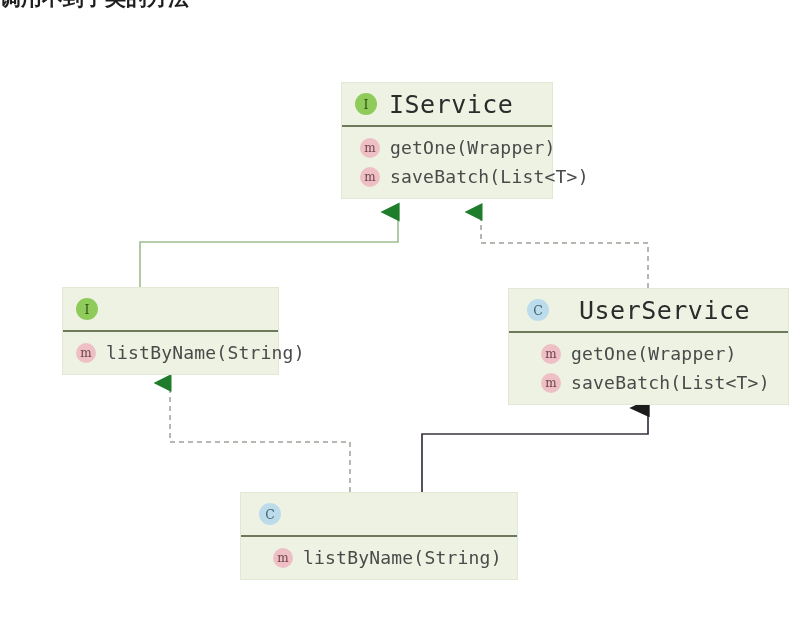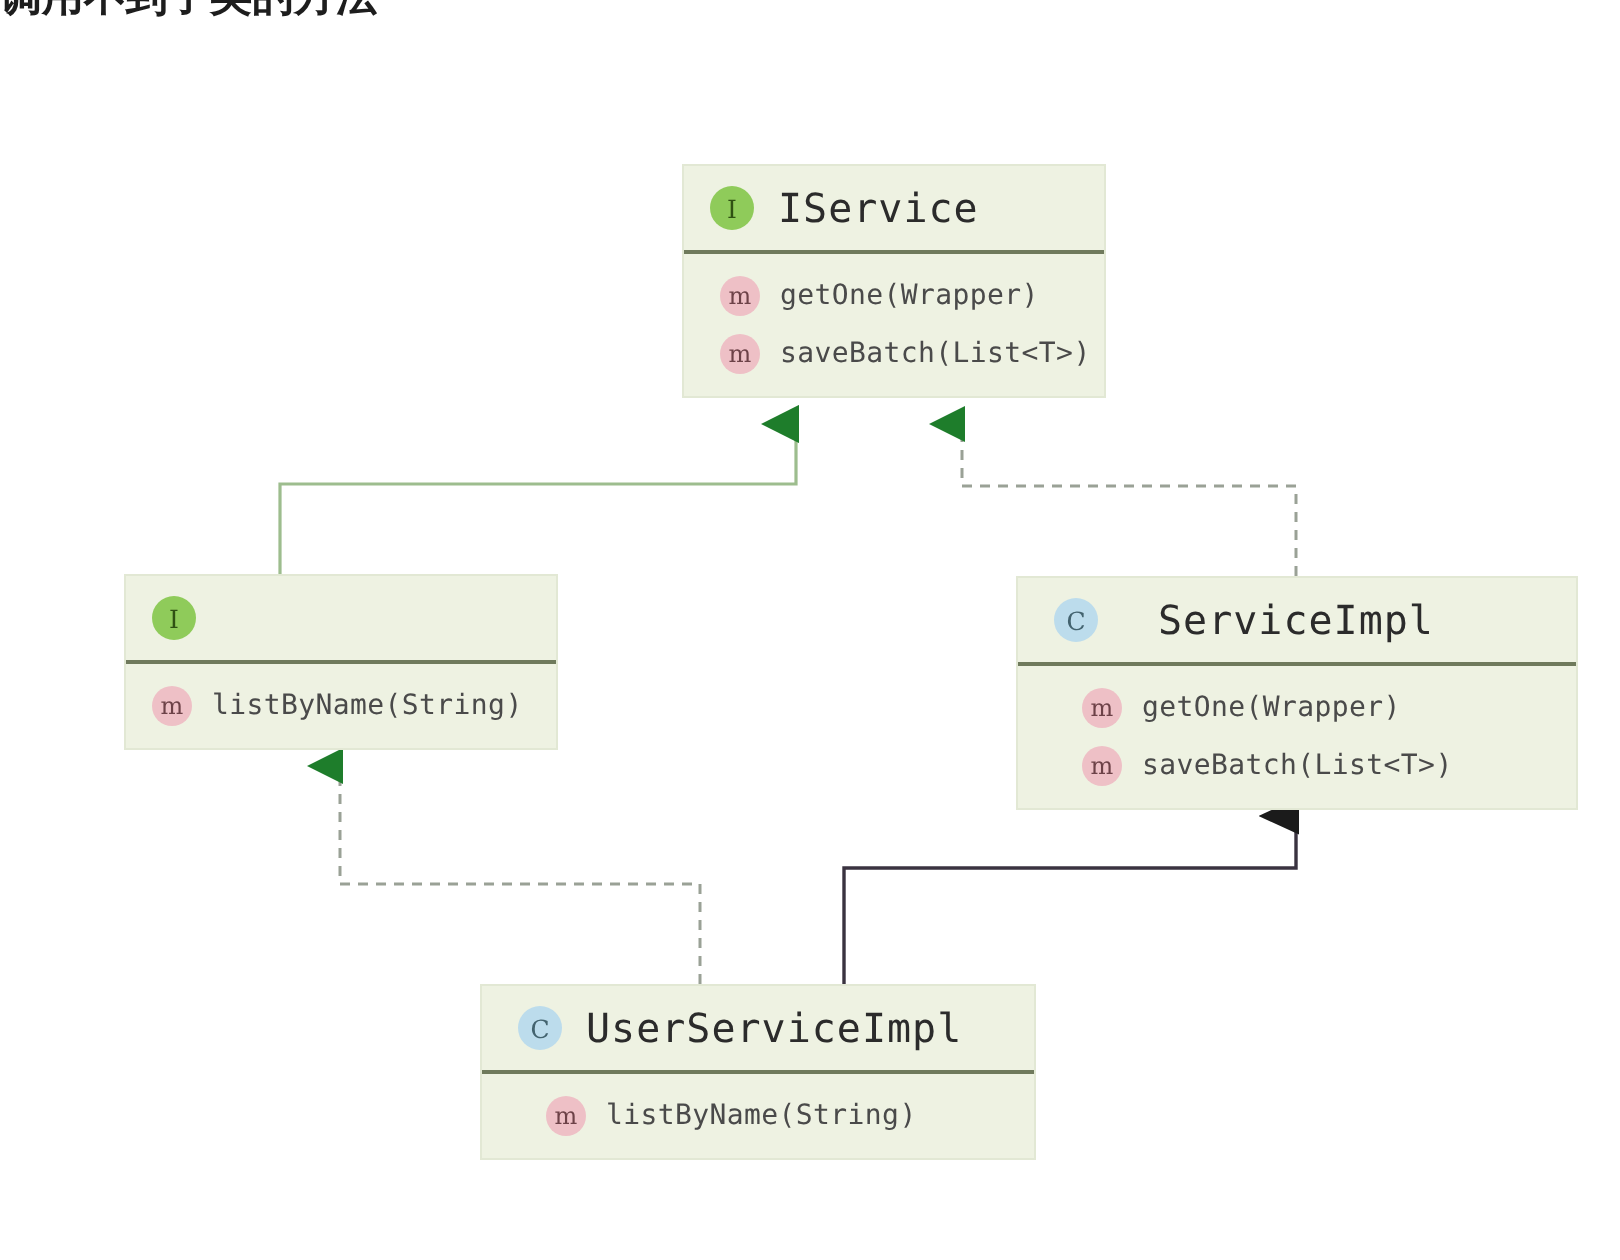--- a/index.html
+++ b/index.html
@@ -54,39 +54,39 @@
   .uml-header {
     display: flex;
     align-items: center;
     height: 44px;
     padding-left: 13px;
     border-bottom: 2px solid #6f7a5c;
     box-sizing: border-box;
     background: #eef2e2;
   }
   .uml-title {
-    font-size: 20px;
+    font-size: 25px;
     color: #2b2b2b;
     letter-spacing: 0.5px;
     white-space: nowrap;
     margin-left: 12px;
   }
   .uml-body {
     padding: 6px 0 7px 0;
     background: #eef2e2;
   }
   .uml-member {
     display: flex;
     align-items: center;
     height: 29px;
     padding-left: 13px;
     white-space: nowrap;
   }
   .uml-member-label {
-    font-size: 14px;
+    font-size: 18px;
     color: #4a4a4a;
     margin-left: 10px;
     letter-spacing: 0.2px;
   }
 
   
   .badge {
     width: 22px;
     height: 22px;
     border-radius: 50%;
@@ -189,38 +189,37 @@
       <div class="uml-member">
         <span class="badge badge-method">m</span>
         <span class="uml-member-label">listByName(String)</span>
       </div>
     </div>
   </div>
 
   <div class="uml-node" id="node-serviceimpl">
     <div class="uml-header">
       <span class="badge badge-class">C</span>
-      <span class="uml-title">ServiceImpl</span>
+      <span class="uml-title">UserService</span>
     </div>
     <div class="uml-body">
       <div class="uml-member">
         <span class="badge badge-method">m</span>
         <span class="uml-member-label">getOne(Wrapper)</span>
       </div>
       <div class="uml-member">
         <span class="badge badge-method">m</span>
         <span class="uml-member-label">saveBatch(List&lt;T&gt;)</span>
       </div>
     </div>
   </div>
 
   <div class="uml-node" id="node-userserviceimpl">
     <div class="uml-header">
       <span class="badge badge-class">C</span>
-      <span class="uml-title">UserServiceImpl</span>
     </div>
     <div class="uml-body">
       <div class="uml-member">
         <span class="badge badge-method">m</span>
         <span class="uml-member-label">listByName(String)</span>
       </div>
     </div>
   </div>
 
 </div>

